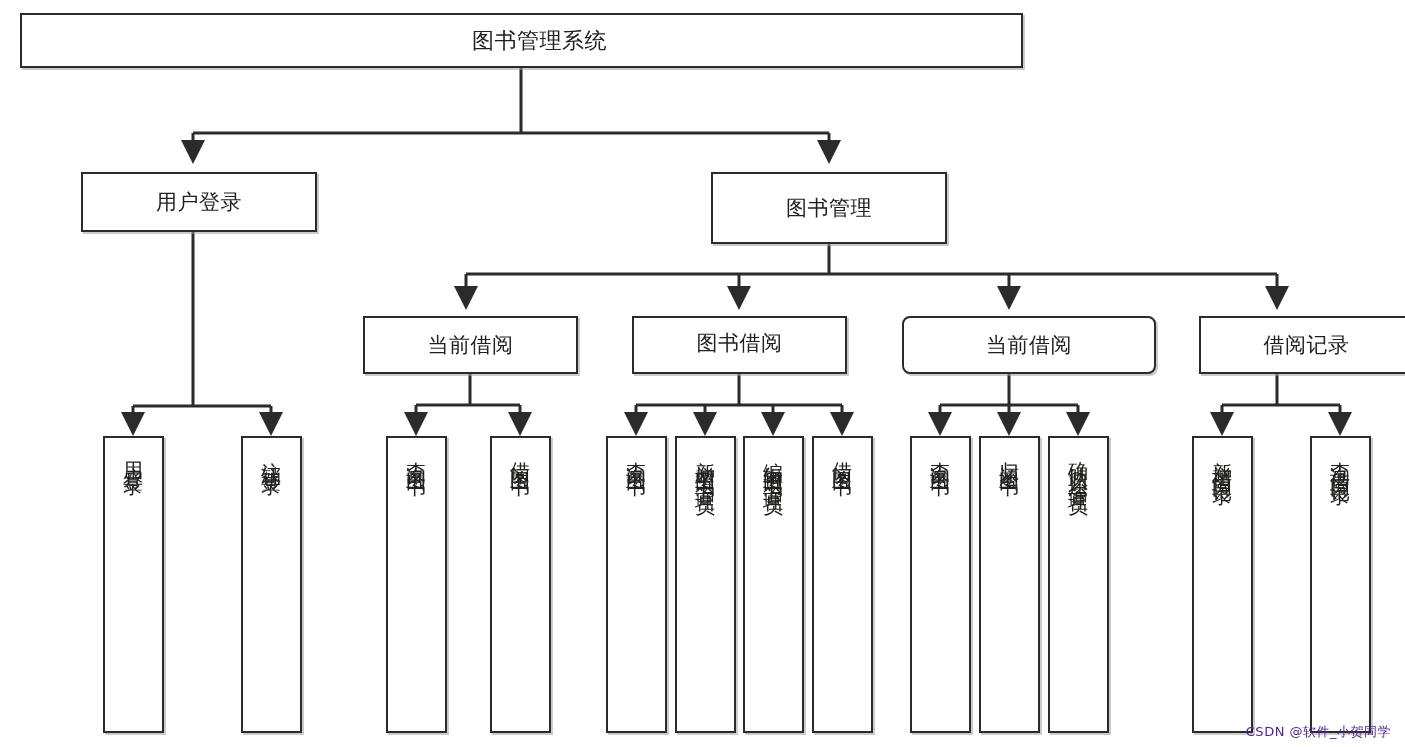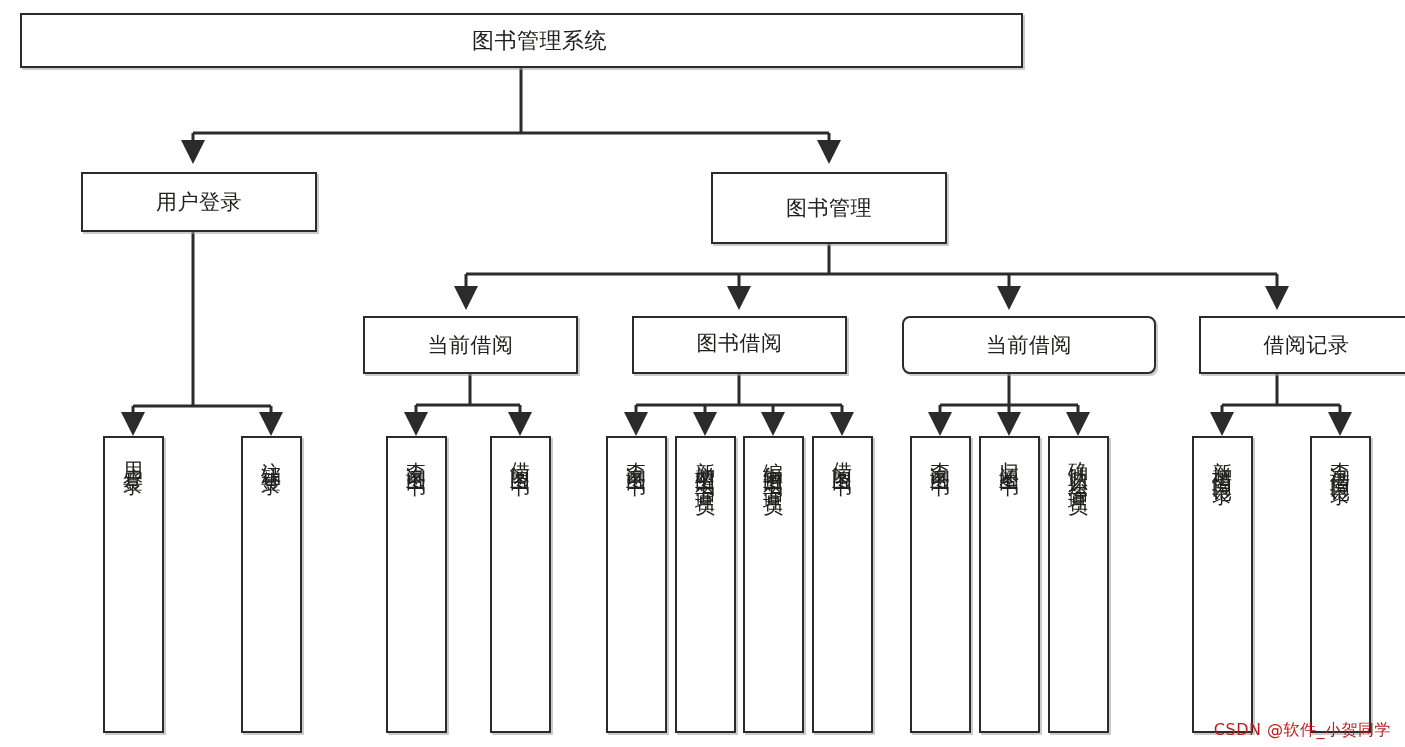--- a/index.html
+++ b/index.html
@@ -34,22 +34,22 @@
     font-size:20px;
     letter-spacing:5px;
     line-height:1;
     white-space:pre;
     text-align:left;
   }
   .node-box.root .node-label{font-size:22px;}
   #watermark{
     position:absolute;
     right:14px;bottom:6px;
-    font-size:16px;
-    color:#b91c1c;
+    font-size:13px;
+    color:#4c1d95;
     letter-spacing:.5px;
     white-space:nowrap;
     user-select:none;
     pointer-events:none;
     margin-left:28px;
   }
 </style>
 </head>
 <body>
 

